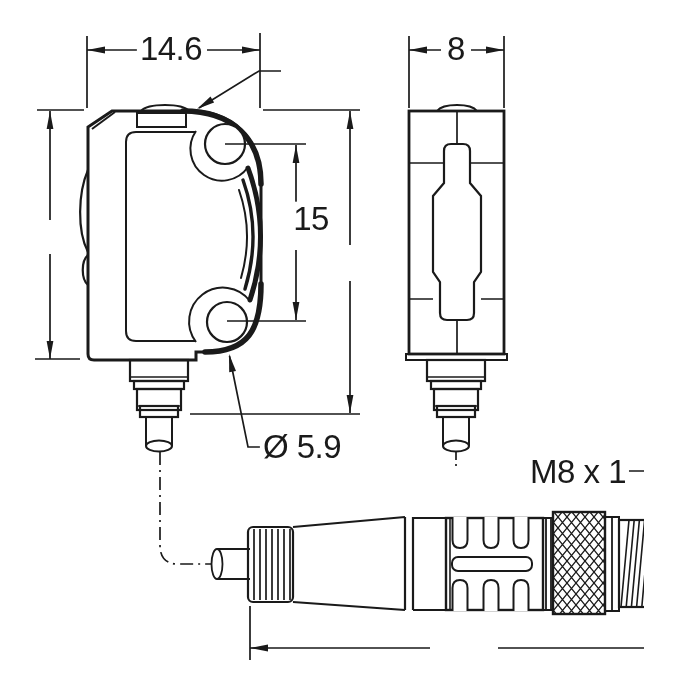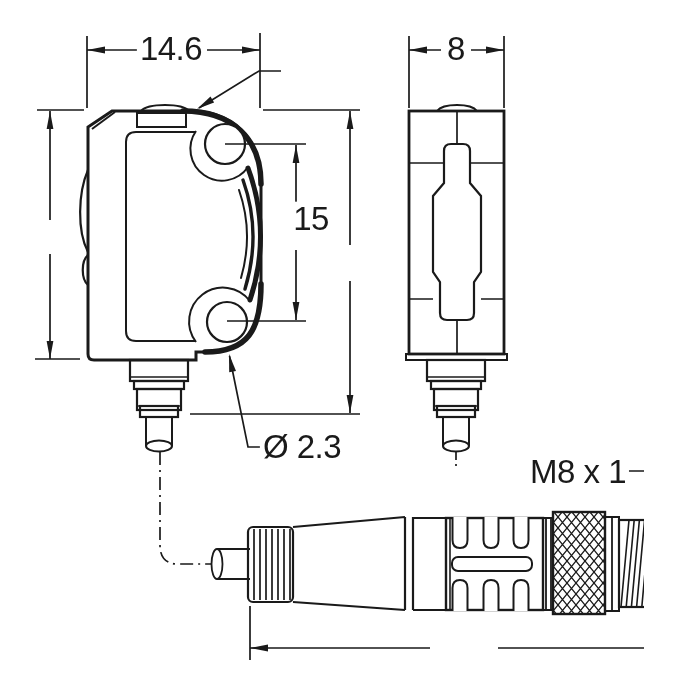--- a/index.html
+++ b/index.html
@@ -212,16 +212,16 @@
     <g>
       <path d="M 623 471 H 655 V 512"></path>
       <polygon points="655,514 651.6,496 658.4,496" fill="#1a1a1a" stroke="none"></polygon>
     </g>
   </g>
 </svg>
 
 <div class="dim-label" style="left:171px;top:49px;">14.6</div>
 <div class="dim-label" style="left:456px;top:49px;">8</div>
 <div class="dim-label" style="left:295px;top:219px;margin-left:16px;">15</div>
-<div class="dim-label" style="left:302px;top:447px;">Ø 2.3</div>
+<div class="dim-label" style="left:302px;top:447px;">Ø 5.9</div>
 <div class="dim-label" style="left:578px;top:472px;">M8 x 1</div>
 
 </div>
 
 </body></html>

